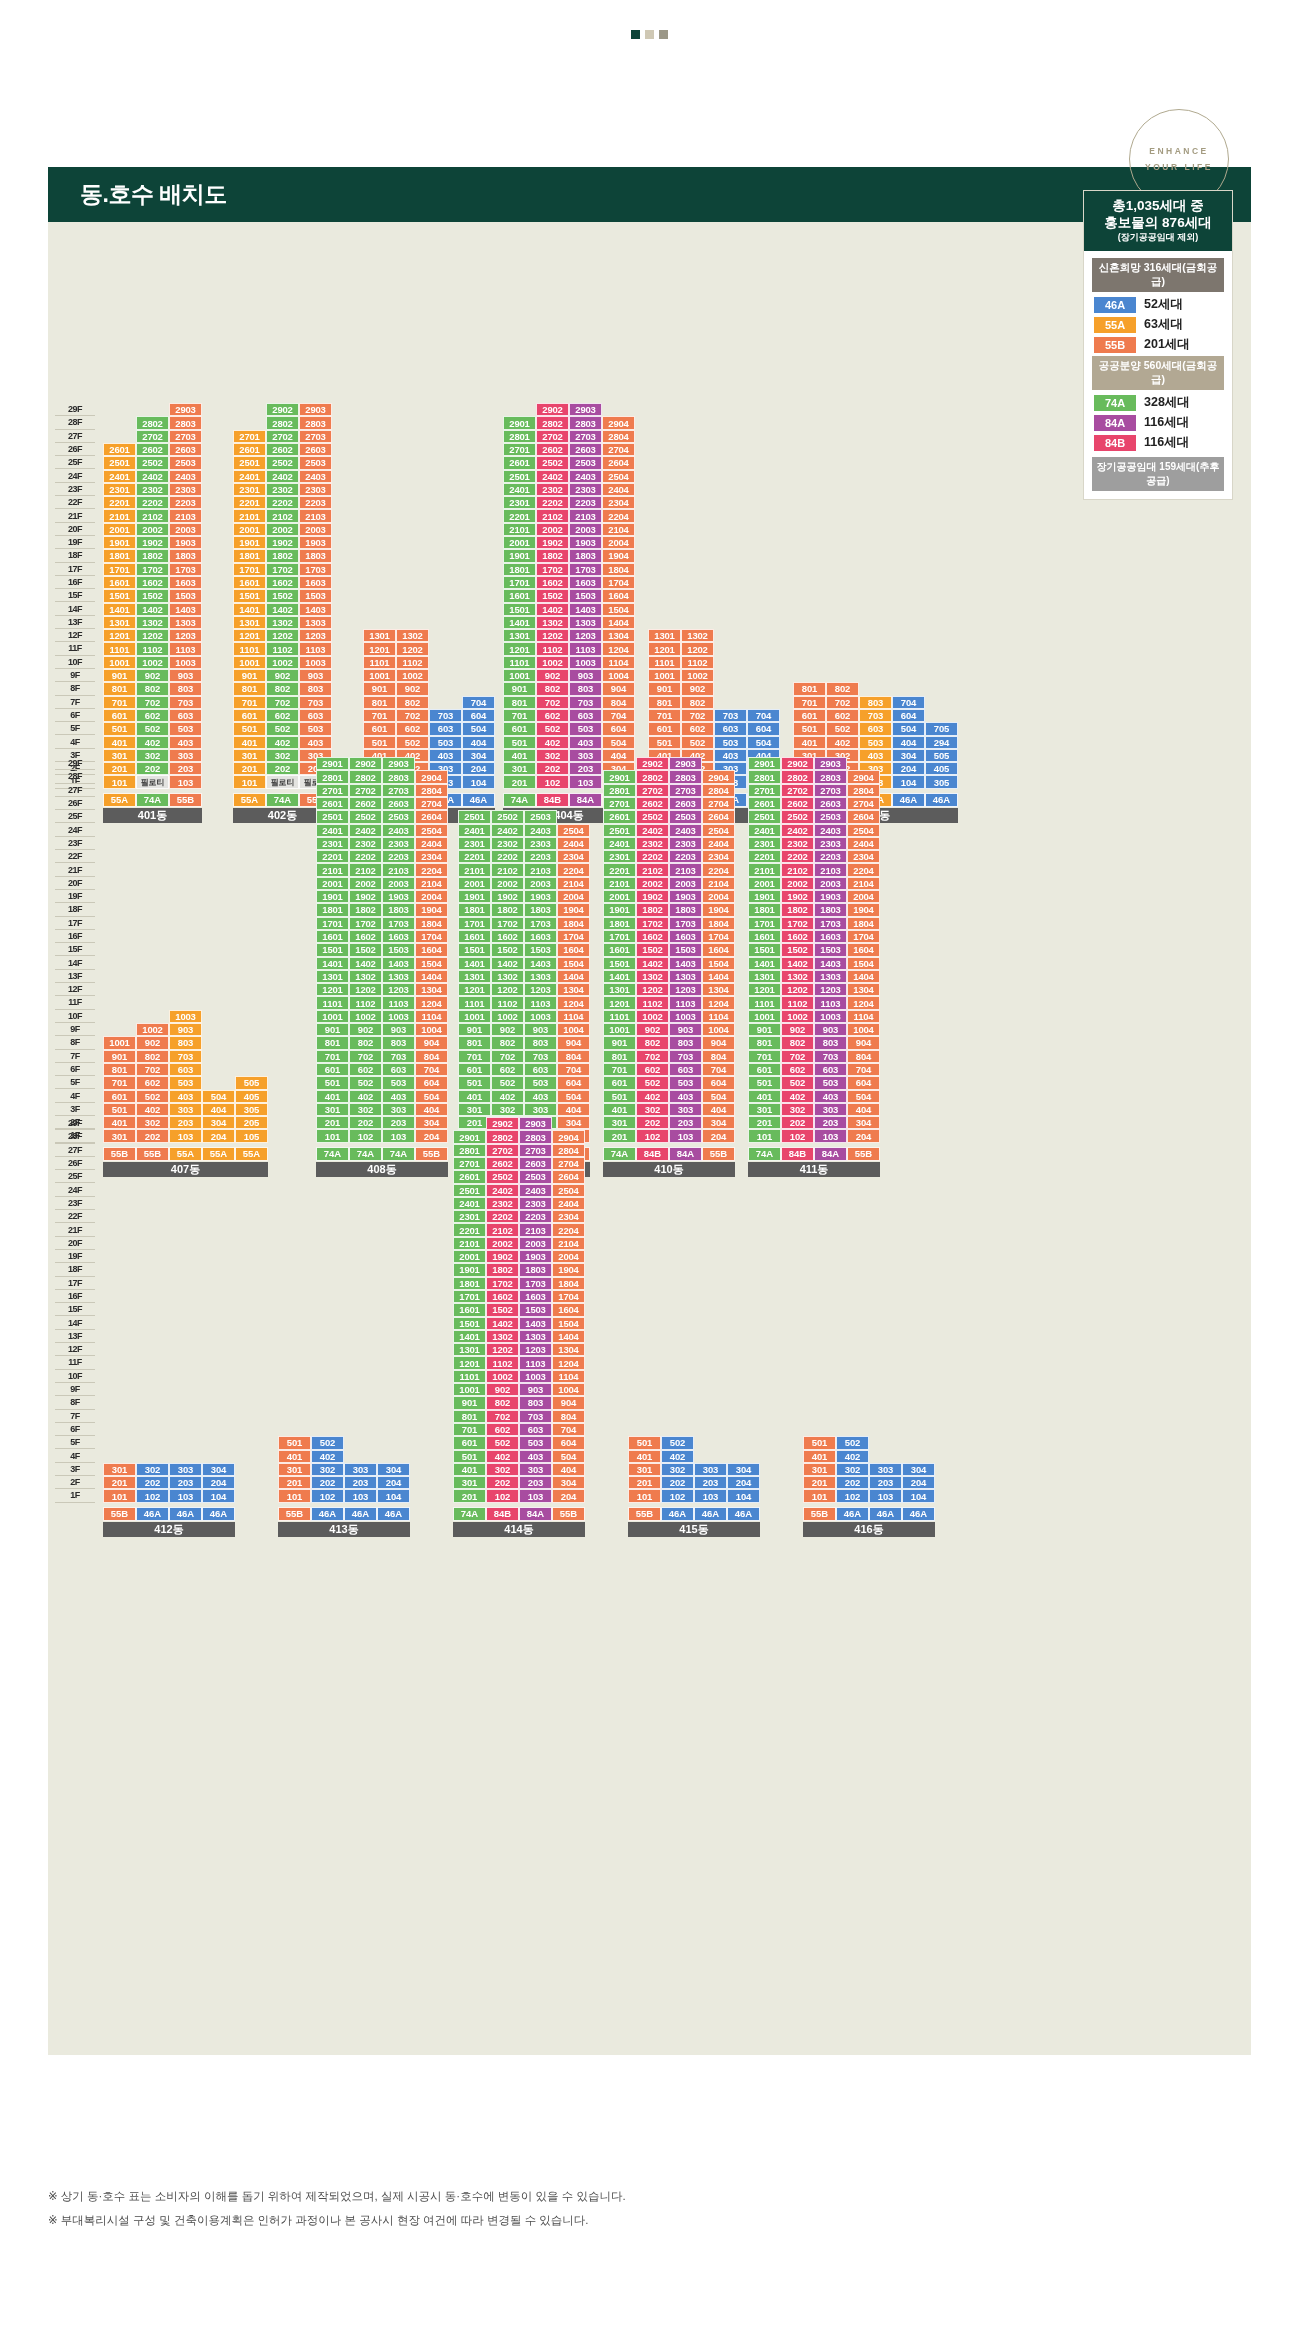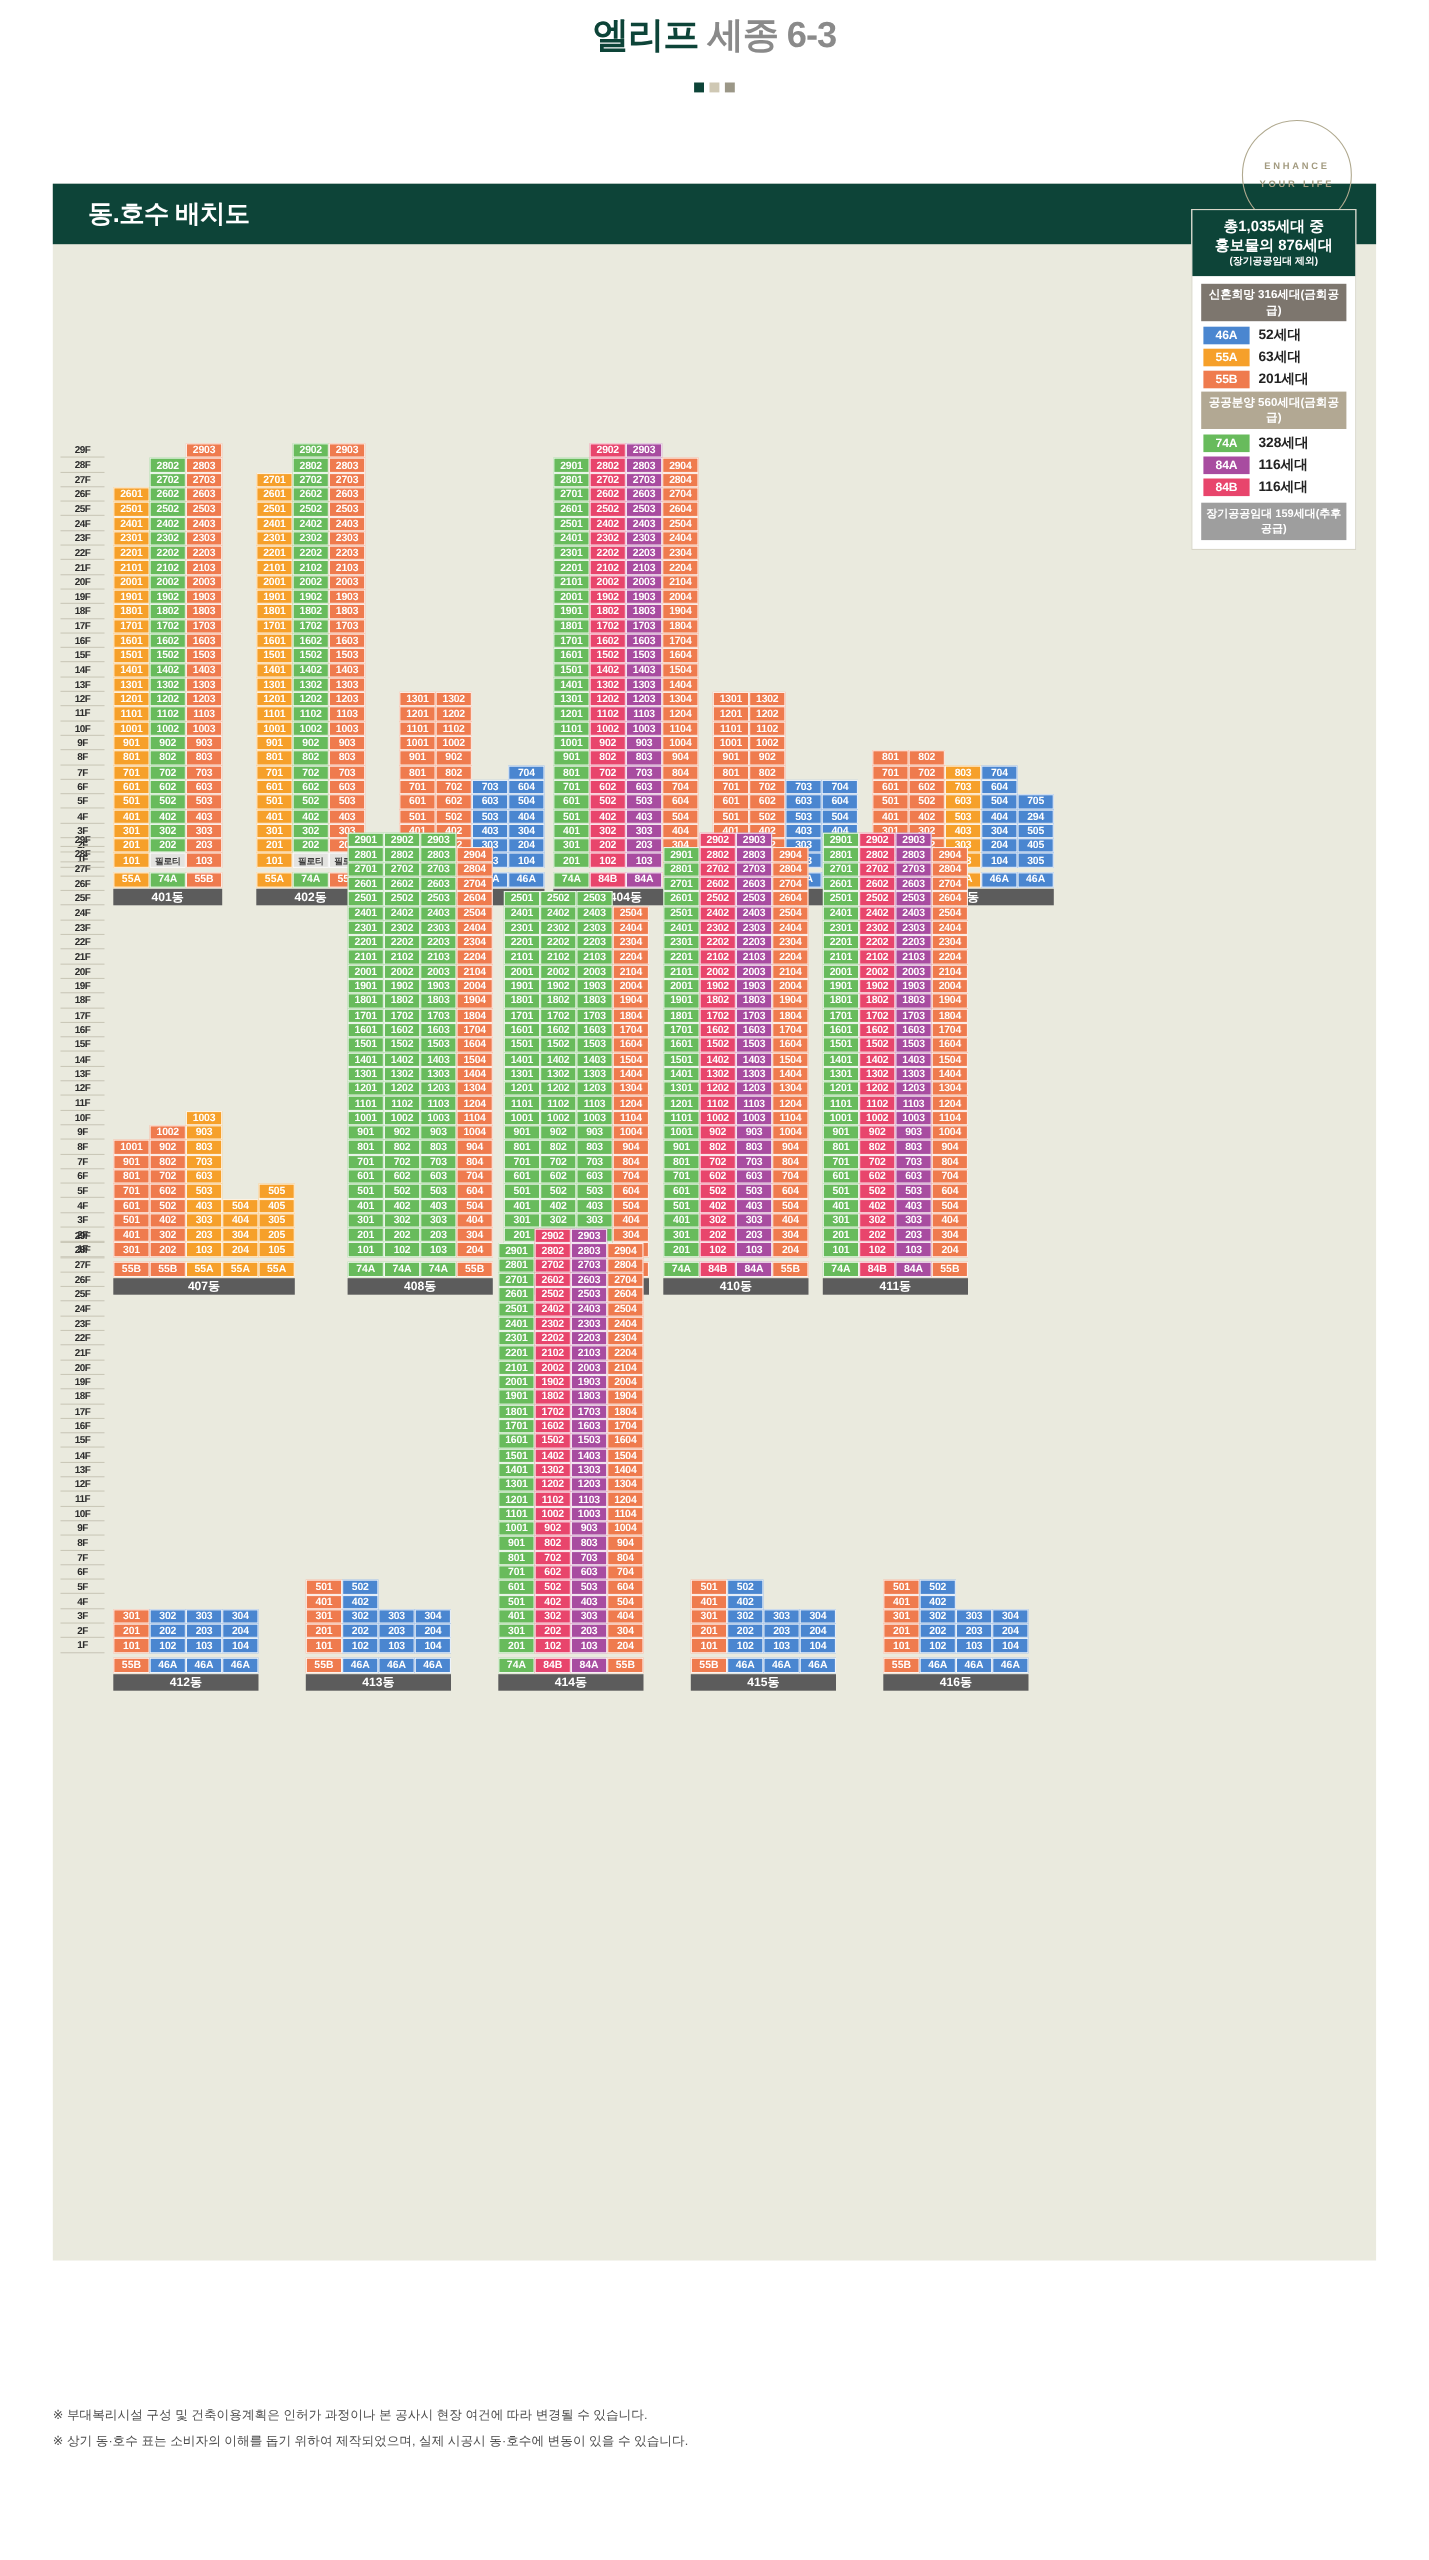--- a/index.html
+++ b/index.html
@@ -129,24 +129,20 @@
   
   .notes {
     position:absolute; left:48px; top:2185px; width:1100px;
     font-size:11.5px; color:#4c4c4c; line-height:2.05;
   }
 </style>
 </head>
 <body>
 
 <div class="title-wrap">
-  <div class="title">
-    <span class="t1">엘리프</span>
-    <span class="t2">세종 6-3</span>
-  </div>
   <div class="dots">
     <span class="dot d1"></span>
     <span class="dot d2"></span>
     <span class="dot d3"></span>
   </div>
 </div>
 
 <div class="panel">
 
   <div class="panel-header">
@@ -2424,15 +2420,15 @@
           <div class="typecell" style="background: rgb(74, 134, 208);">46A</div>
           <div class="typecell" style="background: rgb(74, 134, 208);">46A</div>
         </div>
         <div class="namebar" style="width: 132px;">416동</div>
       </div>
     </div>
 
 </div>
 
 <div class="notes" id="notes-block">
+    <div>※ 상기 동·호수 표는 소비자의 이해를 돕기 위하여 제작되었으며, 실제 시공시 동·호수에 변동이 있을 수 있습니다.</div>
     <div>※ 부대복리시설 구성 및 건축이용계획은 인허가 과정이나 본 공사시 현장 여건에 따라 변경될 수 있습니다.</div>
-    <div>※ 상기 동·호수 표는 소비자의 이해를 돕기 위하여 제작되었으며, 실제 시공시 동·호수에 변동이 있을 수 있습니다.</div>
   </div>
 
 </body></html>

